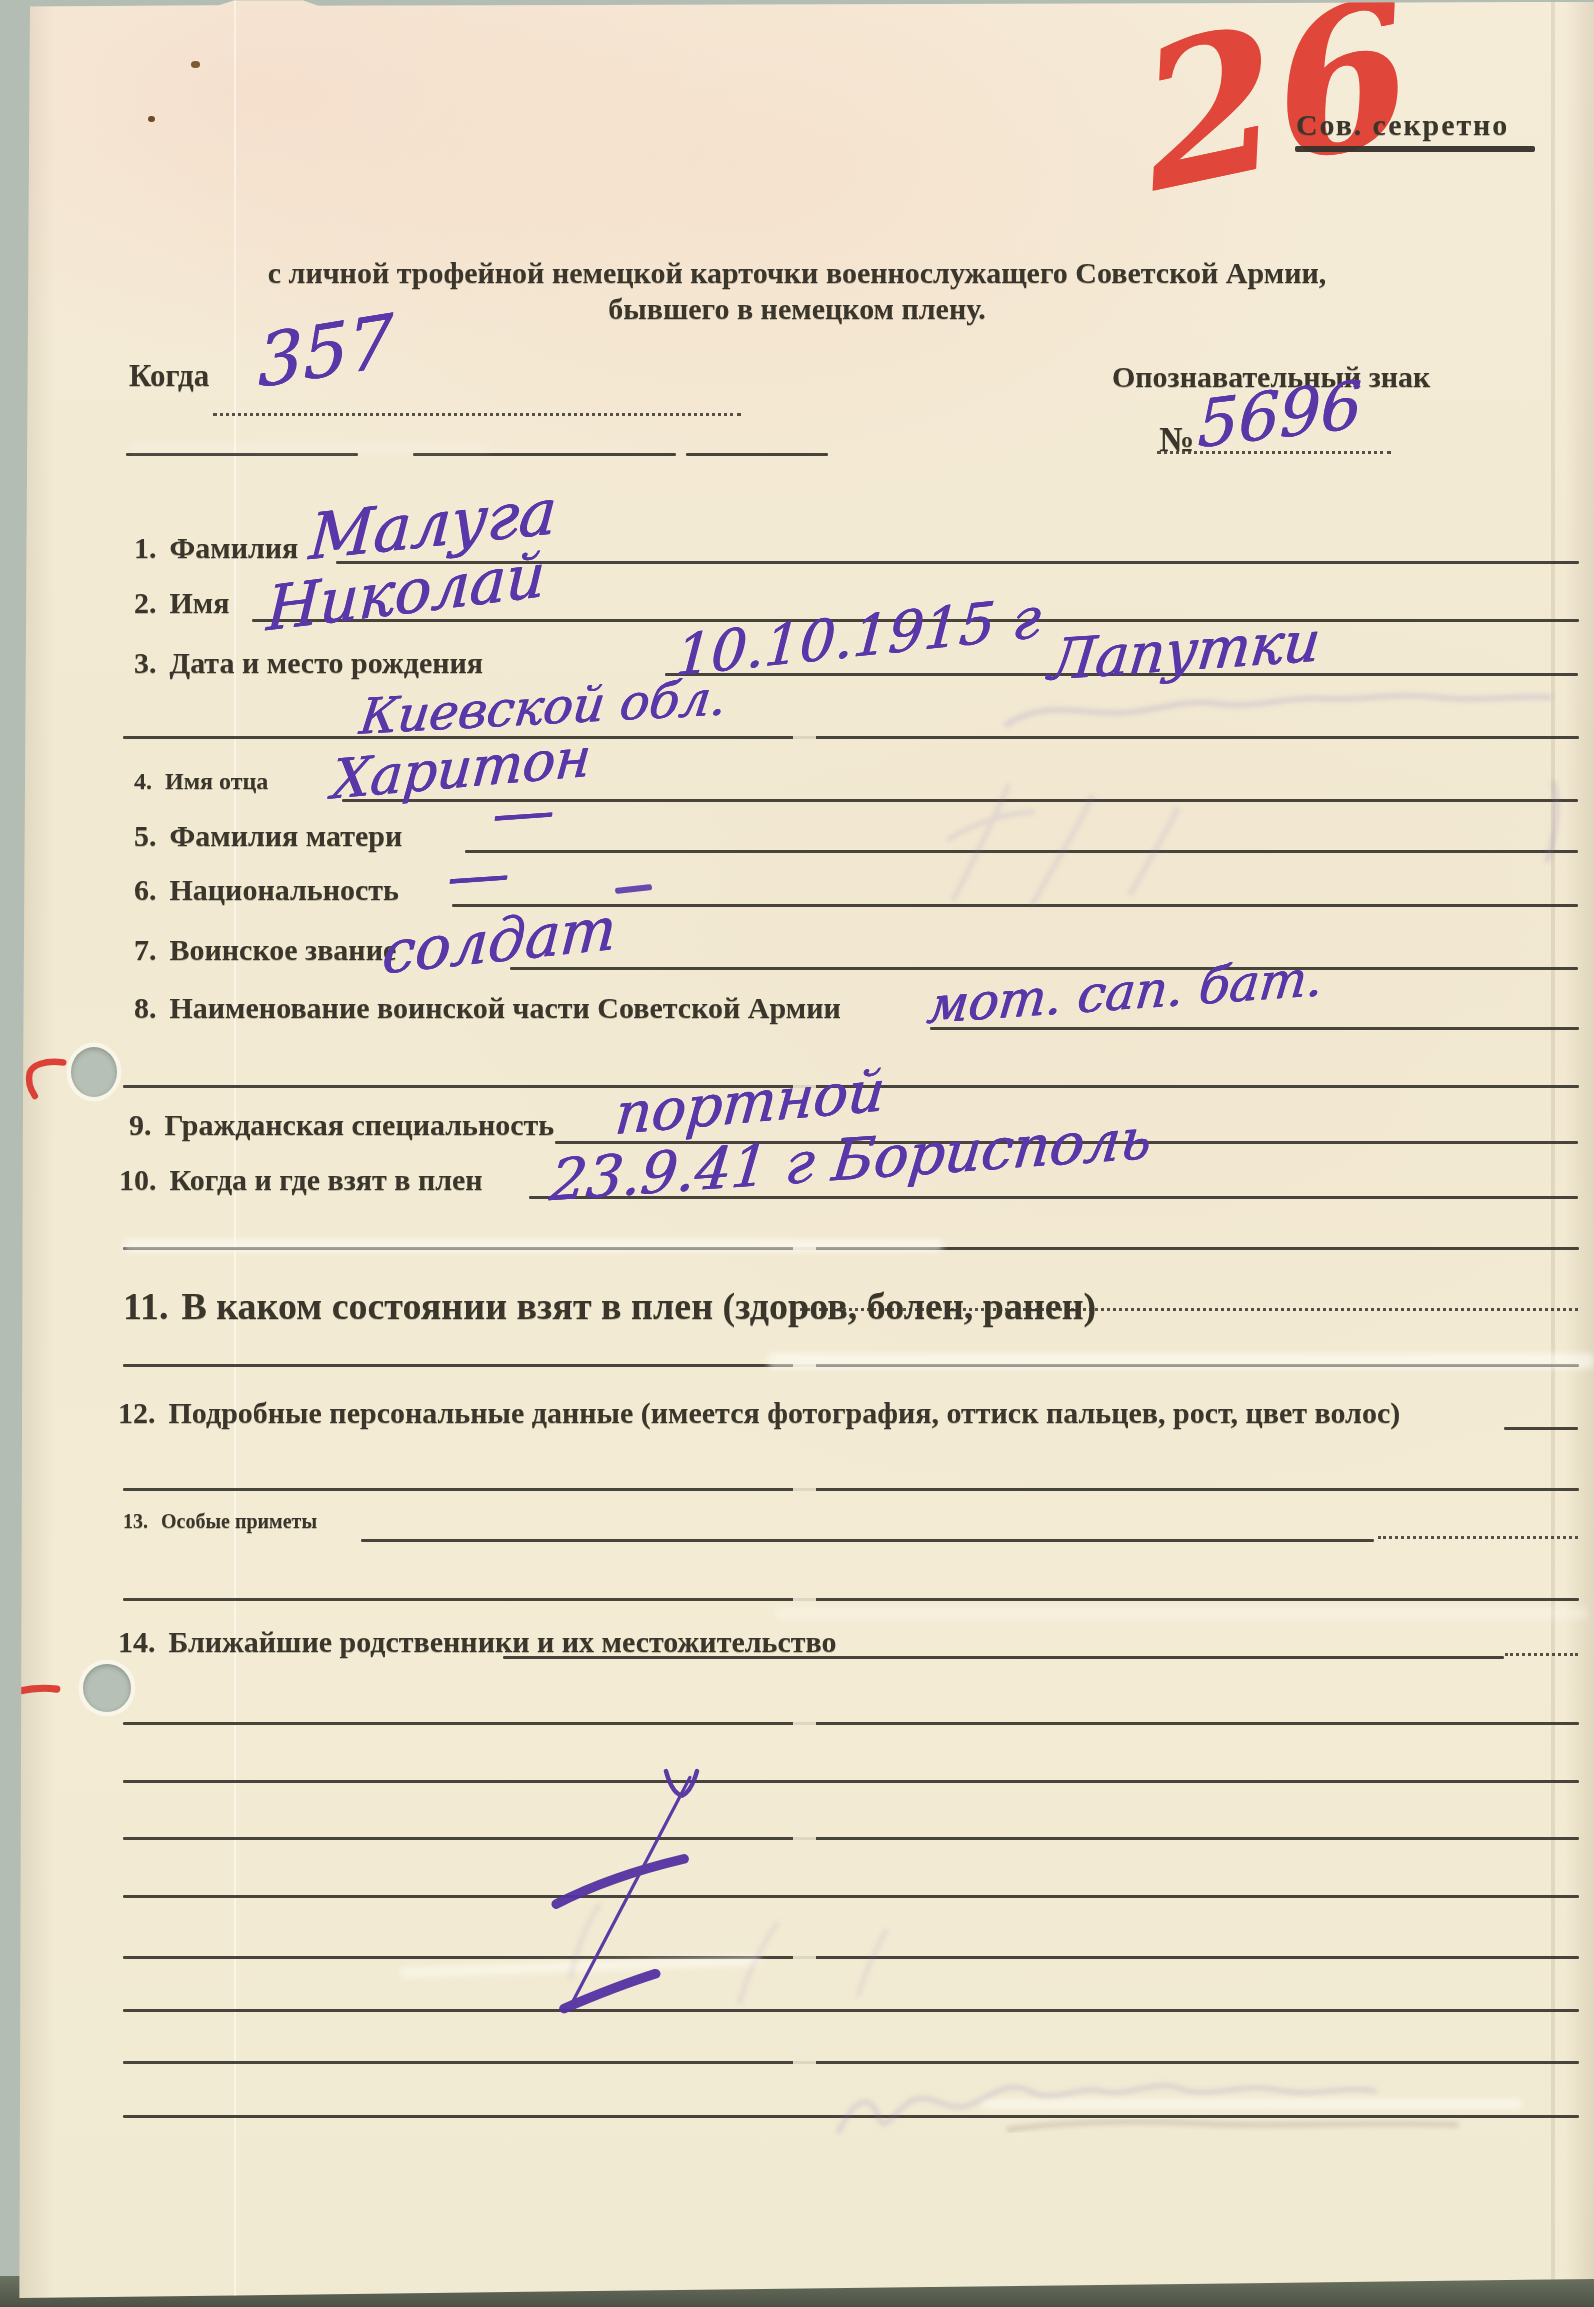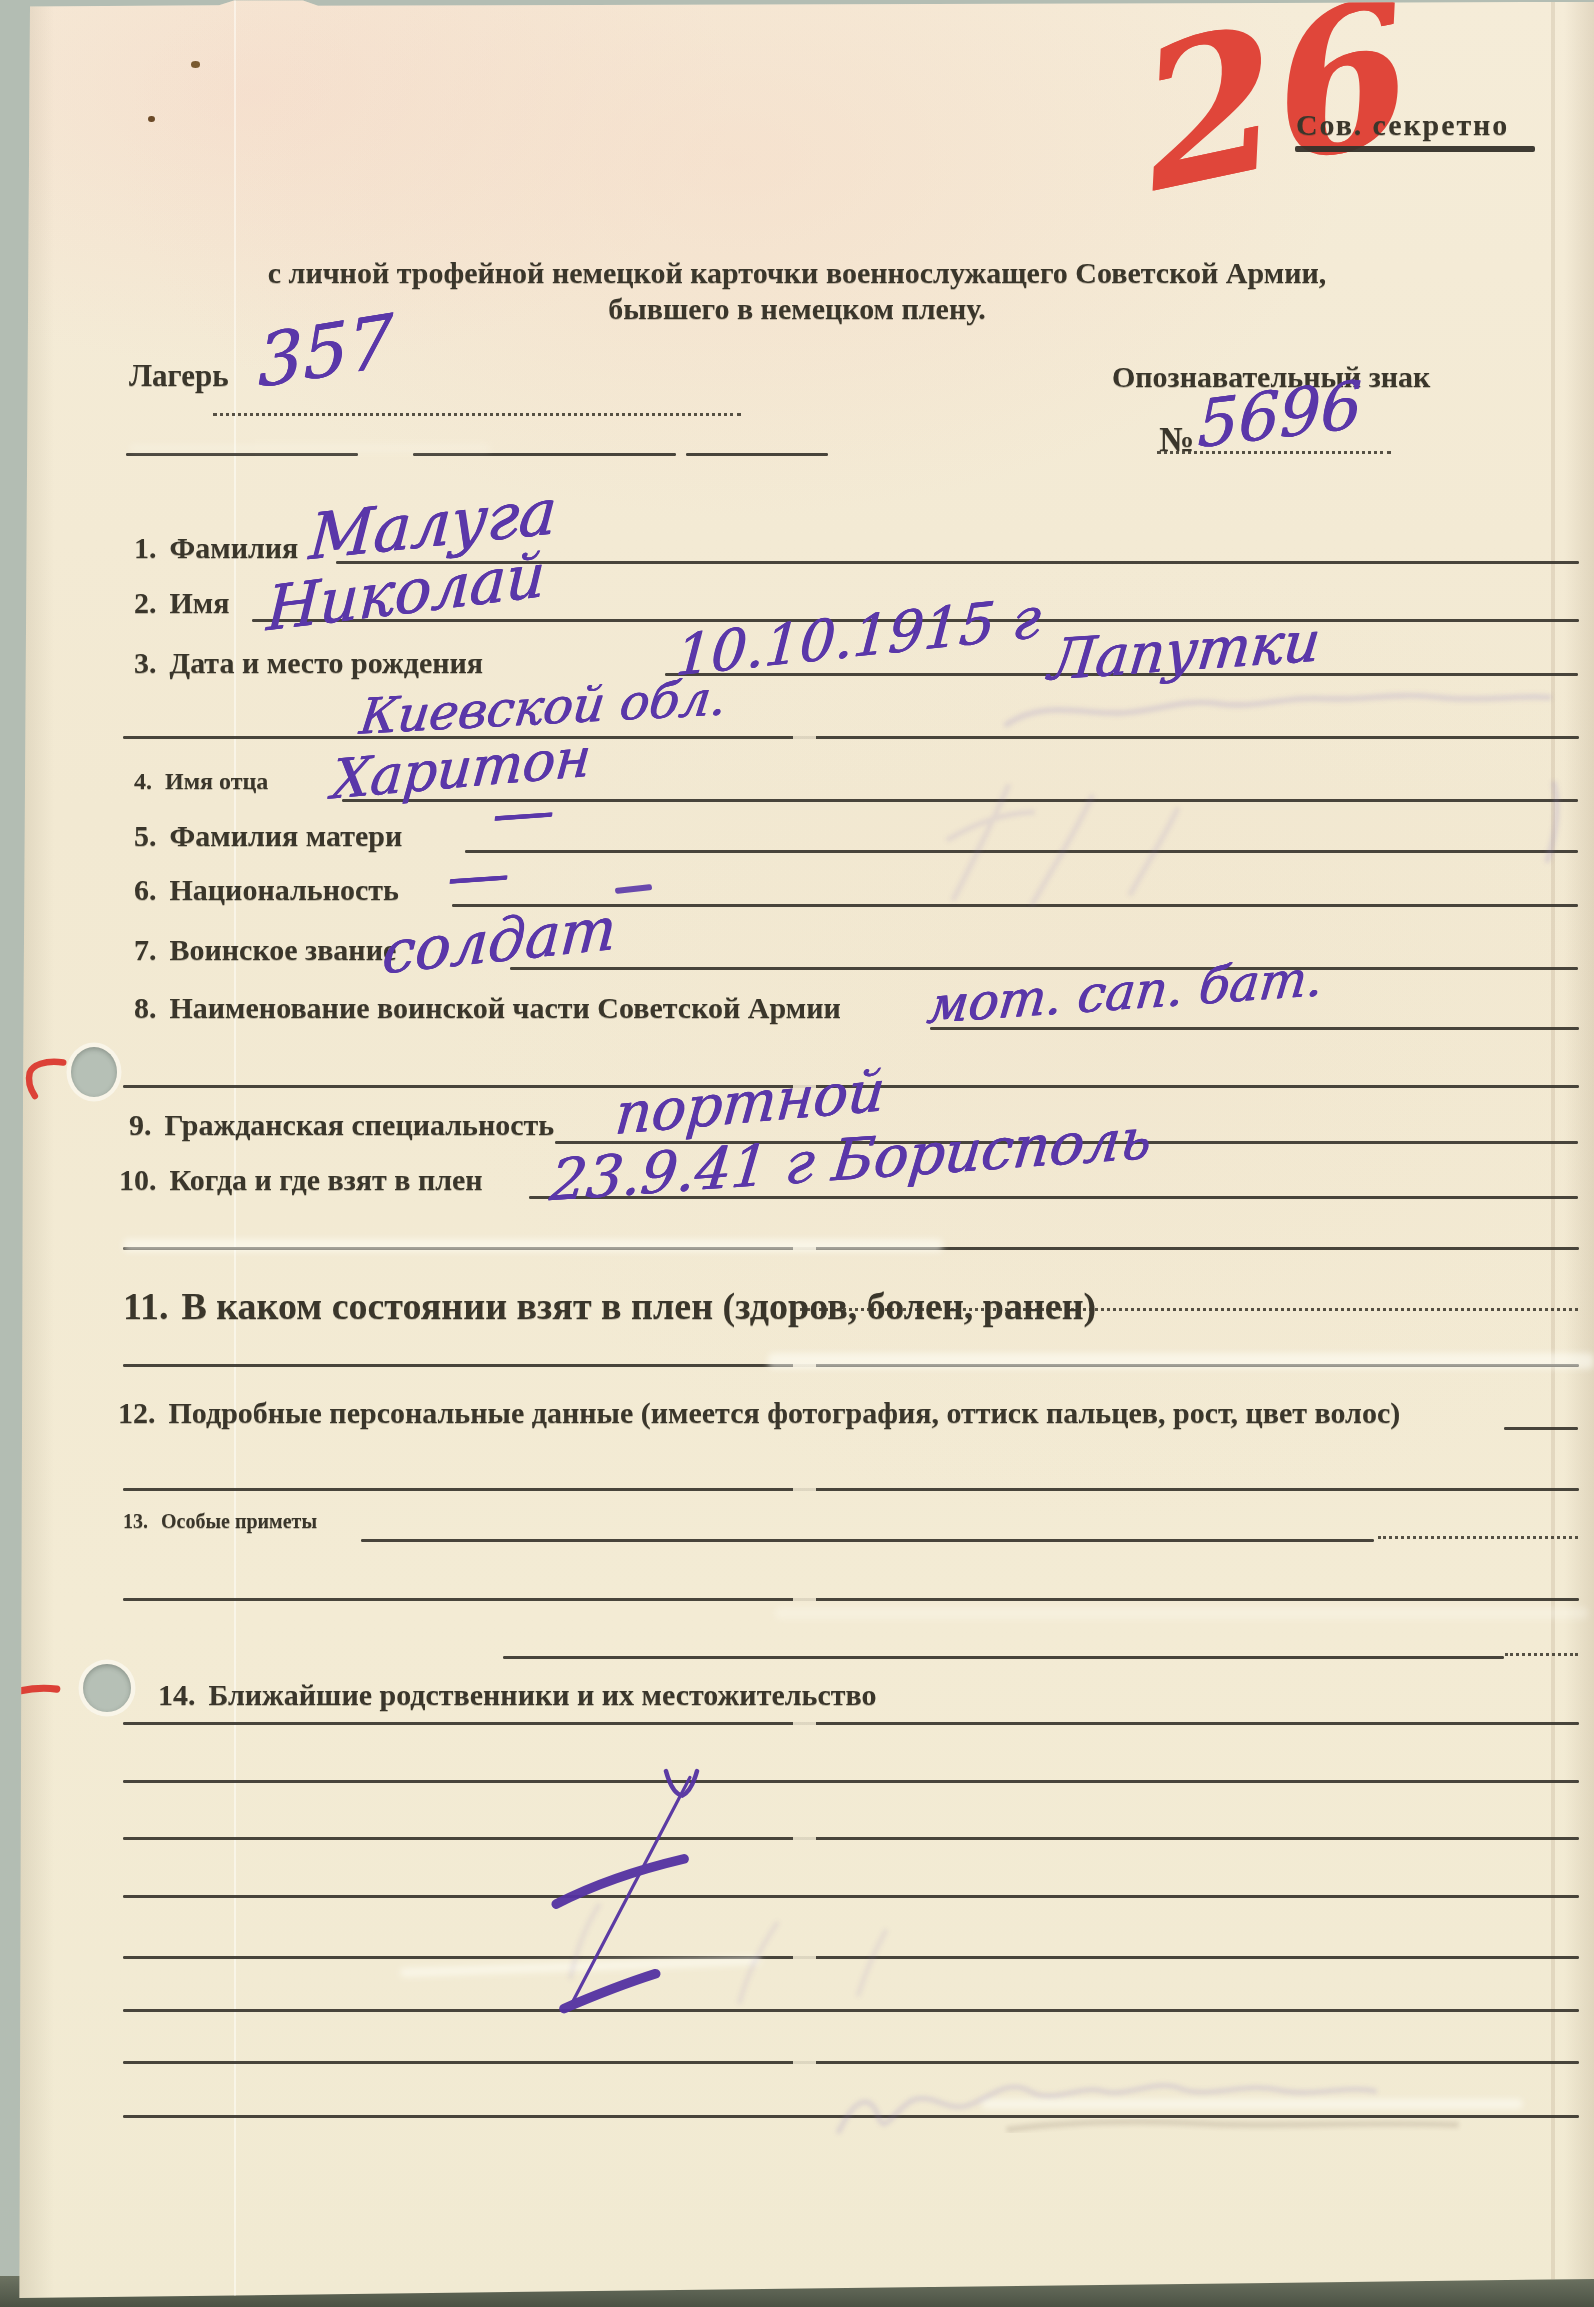--- a/index.html
+++ b/index.html
@@ -53,21 +53,21 @@
 
     <div class="hw red-num" style="left:1141px;top:-19.4px;font-size:194px;transform:rotate(-12deg) skewX(-4deg);">26</div>
 
     <div class="print" style="left:1296px;top:108px;font-size:30px;letter-spacing:1.9px;">Сов. секретно</div>
     <div class="rule thick" style="left:1295px;top:146px;width:240px;"></div>
 
 
     <div class="print centered" style="top:256px;font-size:30px;">с личной трофейной немецкой карточки военнослужащего Советской Армии,</div>
     <div class="print centered" style="top:292px;font-size:30px;">бывшего в немецком плену.</div>
 
-    <div class="print" style="left:129px;top:358px;font-size:31px;">Лагерь</div>
+    <div class="print" style="left:129px;top:358px;font-size:31px;">Когда</div>
     <div class="hw" style="left:257px;top:309px;font-size:72px;transform:rotate(-9deg) skewX(-8deg);">357</div>
     <div class="dot" style="left:213px;top:413px;width:528px;"></div>
 
     <div class="rule" style="left:126px;top:453px;width:232px;"></div>
     <div class="rule" style="left:413px;top:453px;width:263px;"></div>
     <div class="rule" style="left:686px;top:453px;width:142px;"></div>
 
     <div class="print" style="left:1112px;top:360px;font-size:30px;">Опознавательный знак</div>
     <div class="print" style="left:1159px;top:420px;font-size:35px;">№</div>
     <div class="hw" style="left:1197px;top:377px;font-size:65px;transform:rotate(-7deg) skewX(-8deg);">5696</div>
@@ -79,21 +79,21 @@
     <div class="print" style="left:134px;top:768px;font-size:24px;"><span class="fnum">4.</span><span>Имя отца</span></div>
     <div class="print" style="left:134px;top:819px;font-size:30px;"><span class="fnum">5.</span><span>Фамилия матери</span></div>
     <div class="print" style="left:134px;top:873px;font-size:30px;"><span class="fnum">6.</span><span>Национальность</span></div>
     <div class="print" style="left:134px;top:933px;font-size:30px;"><span class="fnum">7.</span><span>Воинское звание</span></div>
     <div class="print" style="left:134px;top:991px;font-size:30px;"><span class="fnum">8.</span><span>Наименование воинской части Советской Армии</span></div>
     <div class="print" style="left:129px;top:1108px;font-size:30px;"><span class="fnum">9.</span><span>Гражданская специальность</span></div>
     <div class="print" style="left:119px;top:1163px;font-size:30px;"><span class="fnum">10.</span><span>Когда и где взят в плен</span></div>
     <div class="print" style="left:123px;top:1284px;font-size:38px;"><span class="fnum">11.</span><span>В каком состоянии взят в плен (здоров, болен, ранен)</span></div>
     <div class="print" style="left:118px;top:1396px;font-size:30px;"><span class="fnum">12.</span><span>Подробные персональные данные (имеется фотография, оттиск пальцев, рост, цвет волос)</span></div>
     <div class="print" style="left:123px;top:1510px;font-size:20px;"><span class="fnum">13.</span><span>Особые приметы</span></div>
-    <div class="print" style="left:118px;top:1678px;font-size:30px;margin-left:40px;"><span class="fnum">14.</span><span>Ближайшие родственники и их местожительство</span></div>
+    <div class="print" style="left:118px;top:1625px;font-size:30px;"><span class="fnum">14.</span><span>Ближайшие родственники и их местожительство</span></div>
 
     <div class="rule" style="left:336px;top:561px;width:1243px;"></div>
     <div class="rule" style="left:252px;top:619px;width:1327px;"></div>
     <div class="rule" style="left:665px;top:673px;width:913px;"></div>
     <div class="rule gapped" style="left:123px;top:736px;width:1456px;"></div>
     <div class="rule" style="left:342px;top:799px;width:1236px;"></div>
     <div class="rule" style="left:465px;top:850px;width:1113px;"></div>
     <div class="rule" style="left:452px;top:904px;width:1126px;"></div>
     <div class="rule" style="left:510px;top:967px;width:1068px;"></div>
     <div class="rule" style="left:930px;top:1027px;width:649px;"></div>

